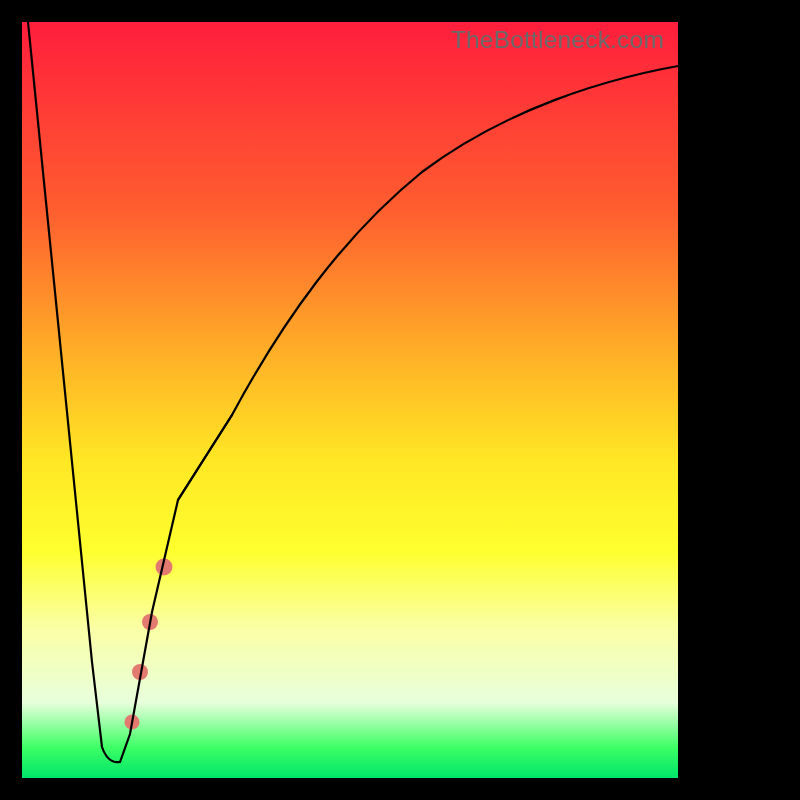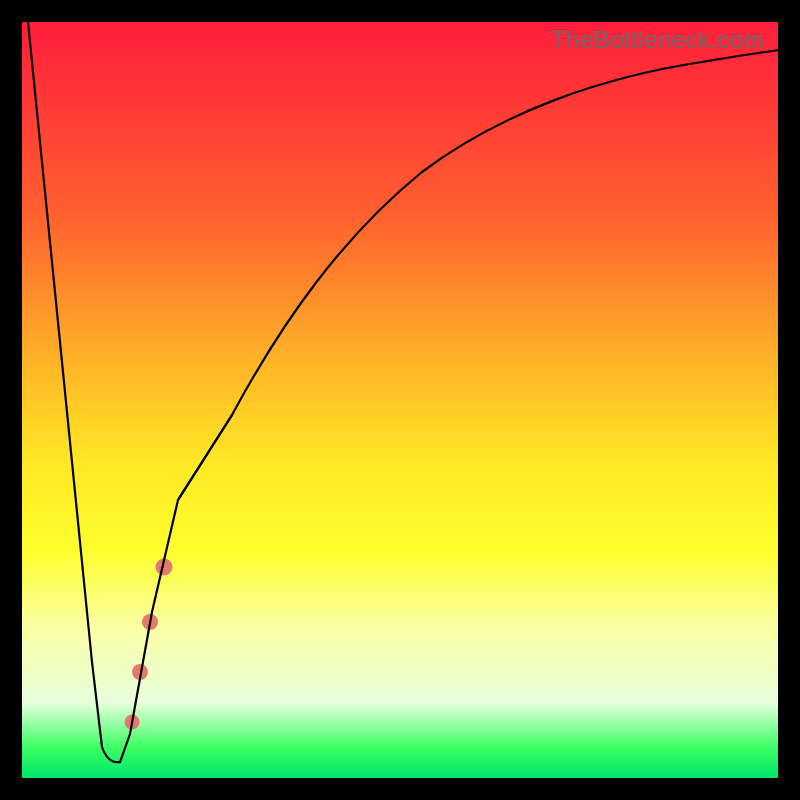--- a/index.html
+++ b/index.html
@@ -14,21 +14,21 @@
   .frame {
     position: relative;
     width: 800px;
     height: 800px;
     background: #000;
   }
   .plot-area {
     position: absolute;
     left: 22px;
     top: 22px;
-    width: 756px;
+    width: 656px;
     height: 756px;
     background: linear-gradient(
       to bottom,
       #ff1e3c 0%,
       #ff5e2f 25%,
       #ffb427 45%,
       #ffe724 58%,
       #feff2e 70%,
       #faffa4 80%,
       #e8ffdc 90%,

